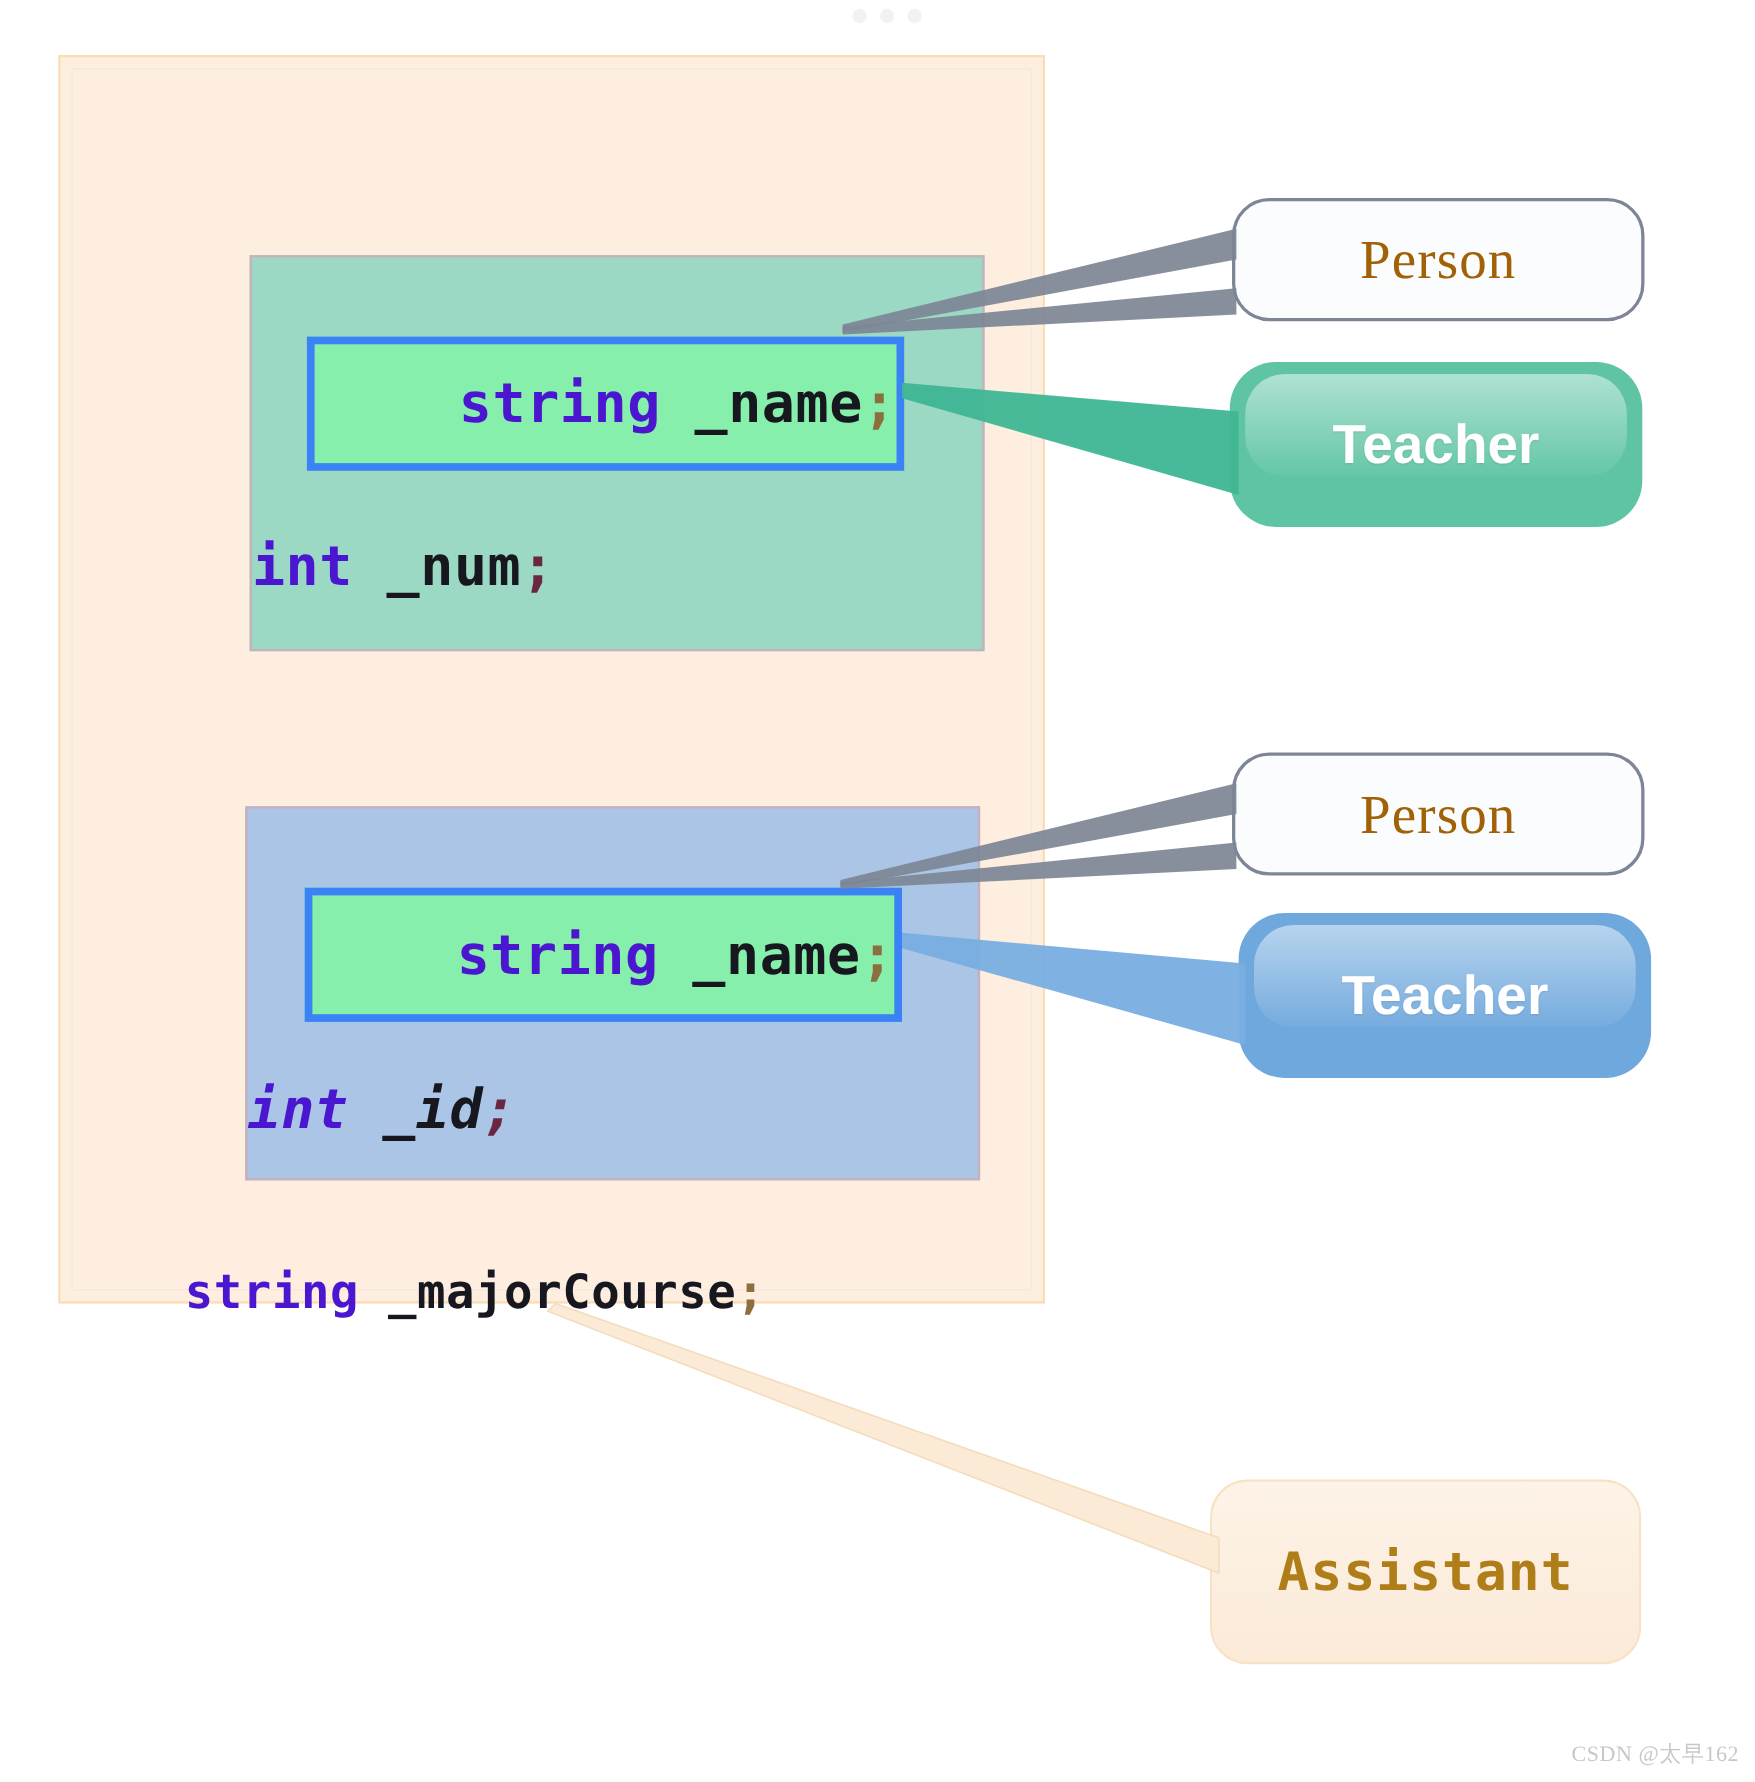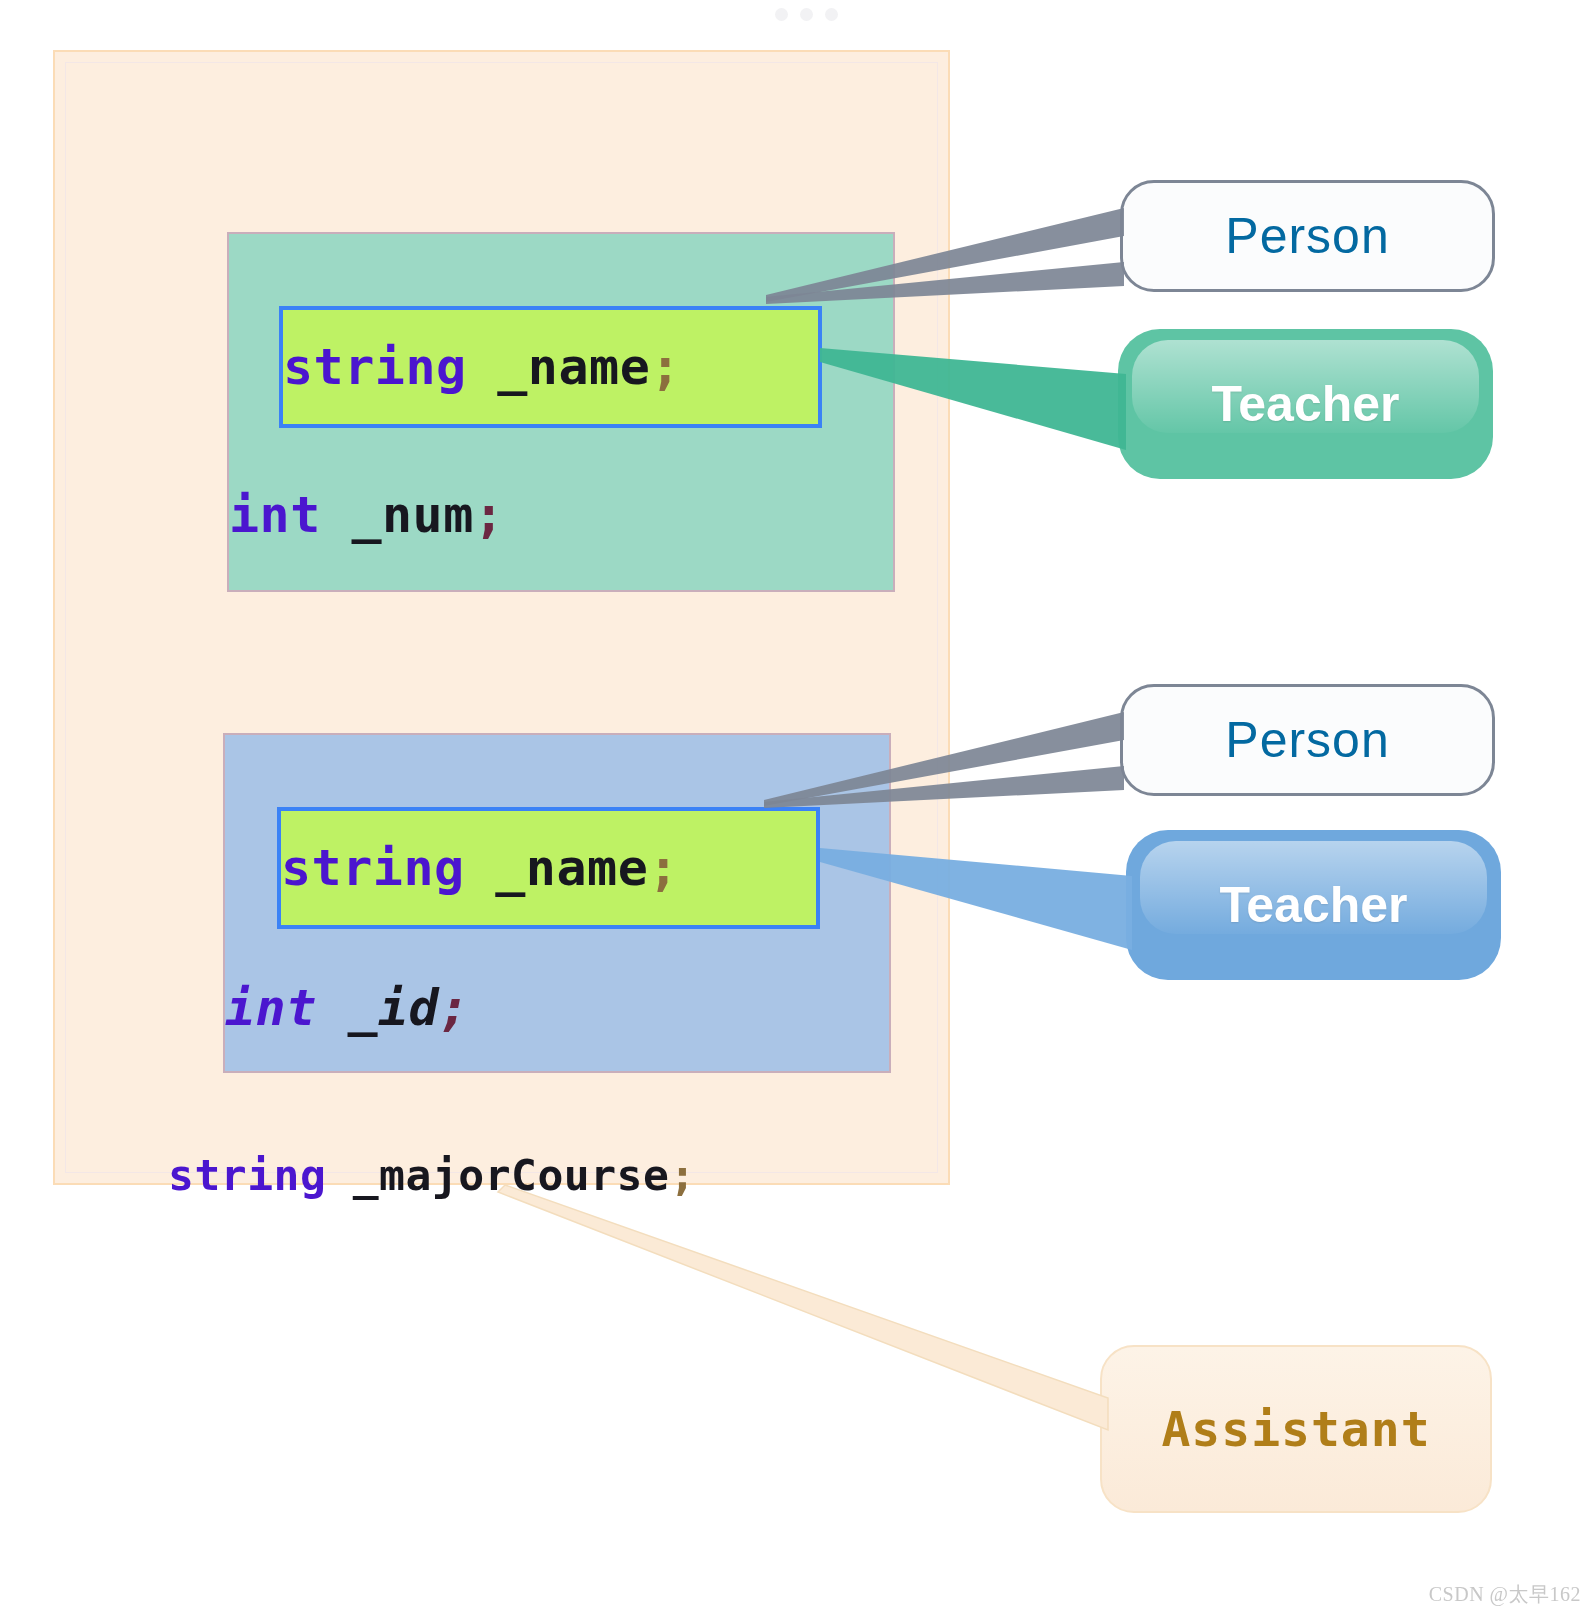--- a/index.html
+++ b/index.html
@@ -73,25 +73,25 @@
     top: 681px;
     width: 668px;
     height: 340px;
     background: #aac5e6;
   }
 
   
   .white-field {
     position: absolute;
     box-sizing: border-box;
-    background: #bef264;
-    border: 4px solid #3b82f6;
+    background: #86efac;
+    border: 7px solid #3b82f6;
     display: flex;
     align-items: center;
-    justify-content: flex-start;
+    justify-content: flex-end;
   }
   .white-field.in-green {
     left: 50px;
     top: 72px;
     width: 543px;
     height: 122px;
   }
   .white-field.in-blue {
     left: 52px;
     top: 72px;
@@ -155,23 +155,23 @@
     left: 1120px;
     width: 375px;
     height: 112px;
     background: #fbfcfd;
     border: 3px solid #7d8695;
     border-radius: 34px;
   }
   .node.person.p1 { top: 180px; }
   .node.person.p2 { top: 684px; }
   .node.person .node-label {
-    font-family: Liberation Sans, sans-serif;
+    font-family: Liberation Serif, serif;
     font-size: 50px;
-    color: #0369a1;
+    color: #a16207;
     letter-spacing: 1px;
   }
 
   .node.pill {
     width: 375px;
     height: 150px;
     border-radius: 42px;
   }
   .node.pill::after {
     content: "";

